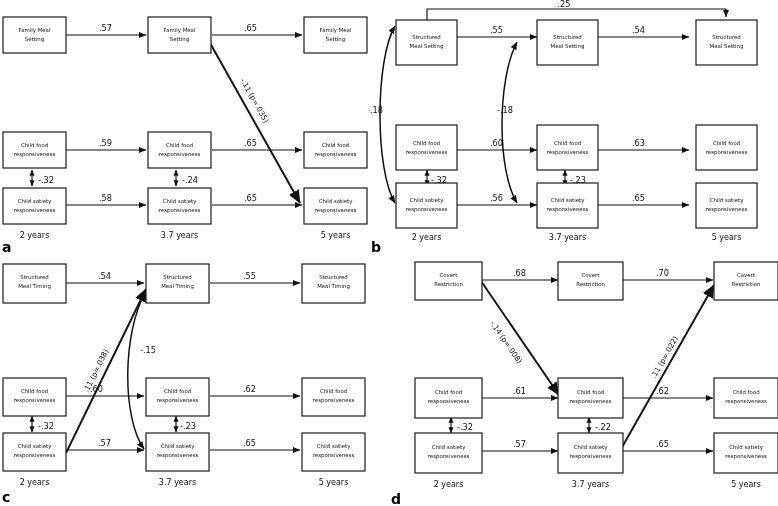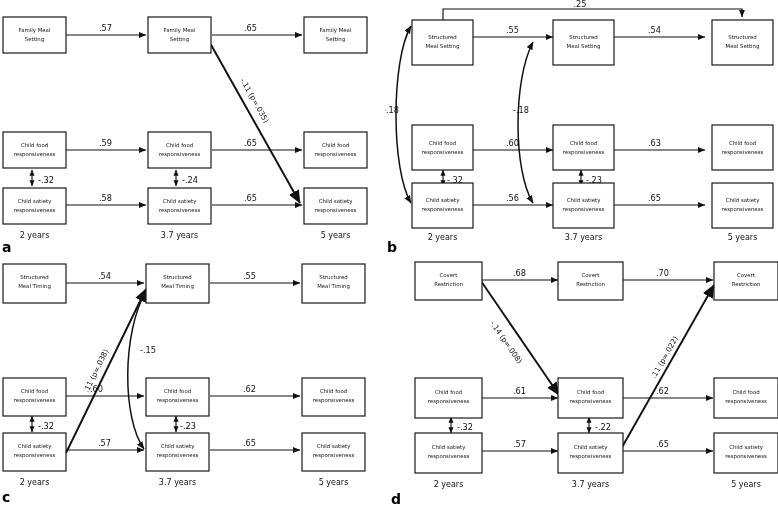--- a/index.html
+++ b/index.html
@@ -112,21 +112,21 @@
       <text class="coef" x="182" y="183">-.24</text>
       <text class="coef-sm" x="240" y="80" transform="rotate(60.5 240 80)">-.11 (p=.035)</text>
 
       <text class="timelab" x="34.5" y="238">2 years</text>
       <text class="timelab" x="179.5" y="238">3.7 years</text>
       <text class="timelab" x="335.5" y="238">5 years</text>
       <text class="panel-letter" x="2" y="252">a</text>
     </svg>
   </div>
 
-  <div class="panel" style="left:385px;top:0px;">
+  <div class="panel" style="left:369px;top:0px;">
     <svg viewBox="0 0 389 253">
       <defs>
         <marker id="ah-b" markerWidth="7" markerHeight="7" refX="6.2" refY="2.6" orient="auto">
           <path d="M0,0 L6.4,2.6 L0,5.2 z" fill="#111111"></path>
         </marker>
         <marker id="ahs-b" markerWidth="6" markerHeight="6" refX="5" refY="2.2" orient="auto">
           <path d="M0,0 L5.2,2.2 L0,4.4 z" fill="#111111"></path>
         </marker>
         <marker id="ahs-b2" markerWidth="6" markerHeight="6" refX="5" refY="2.2" orient="auto-start-reverse">
           <path d="M0,0 L5.2,2.2 L0,4.4 z" fill="#111111"></path>

